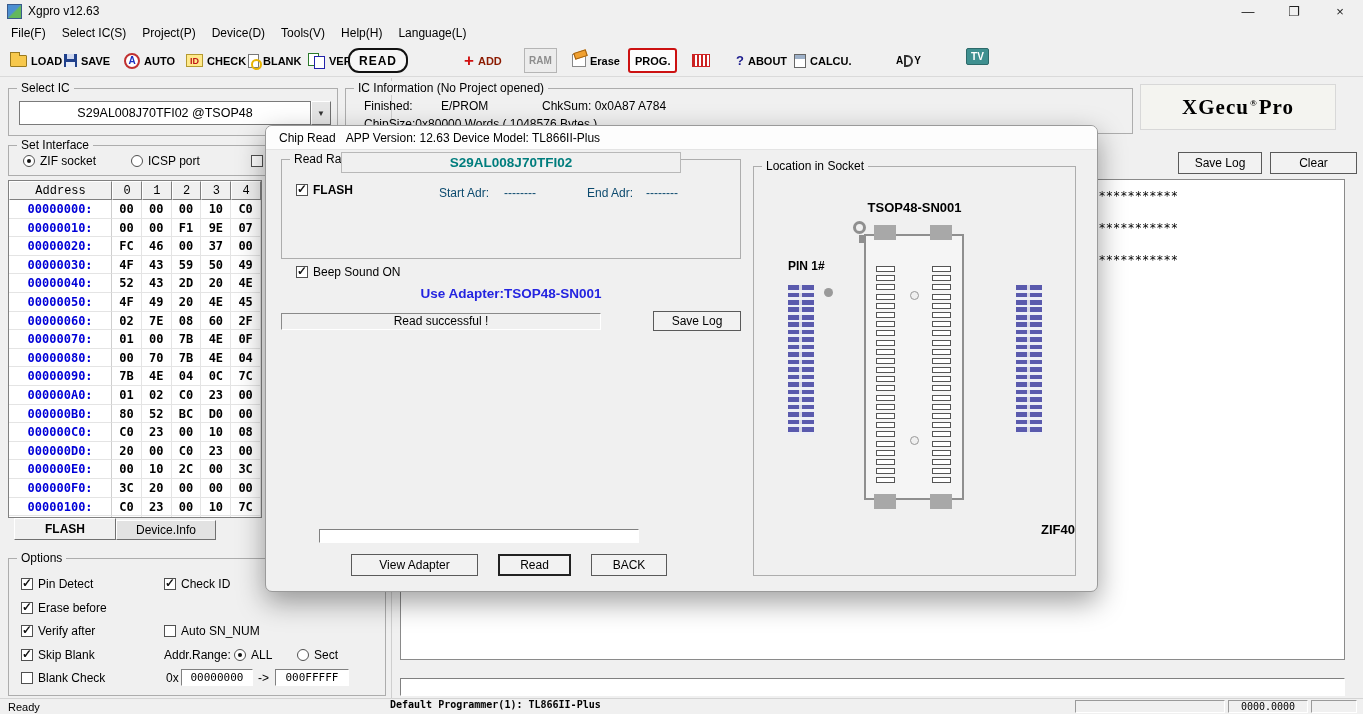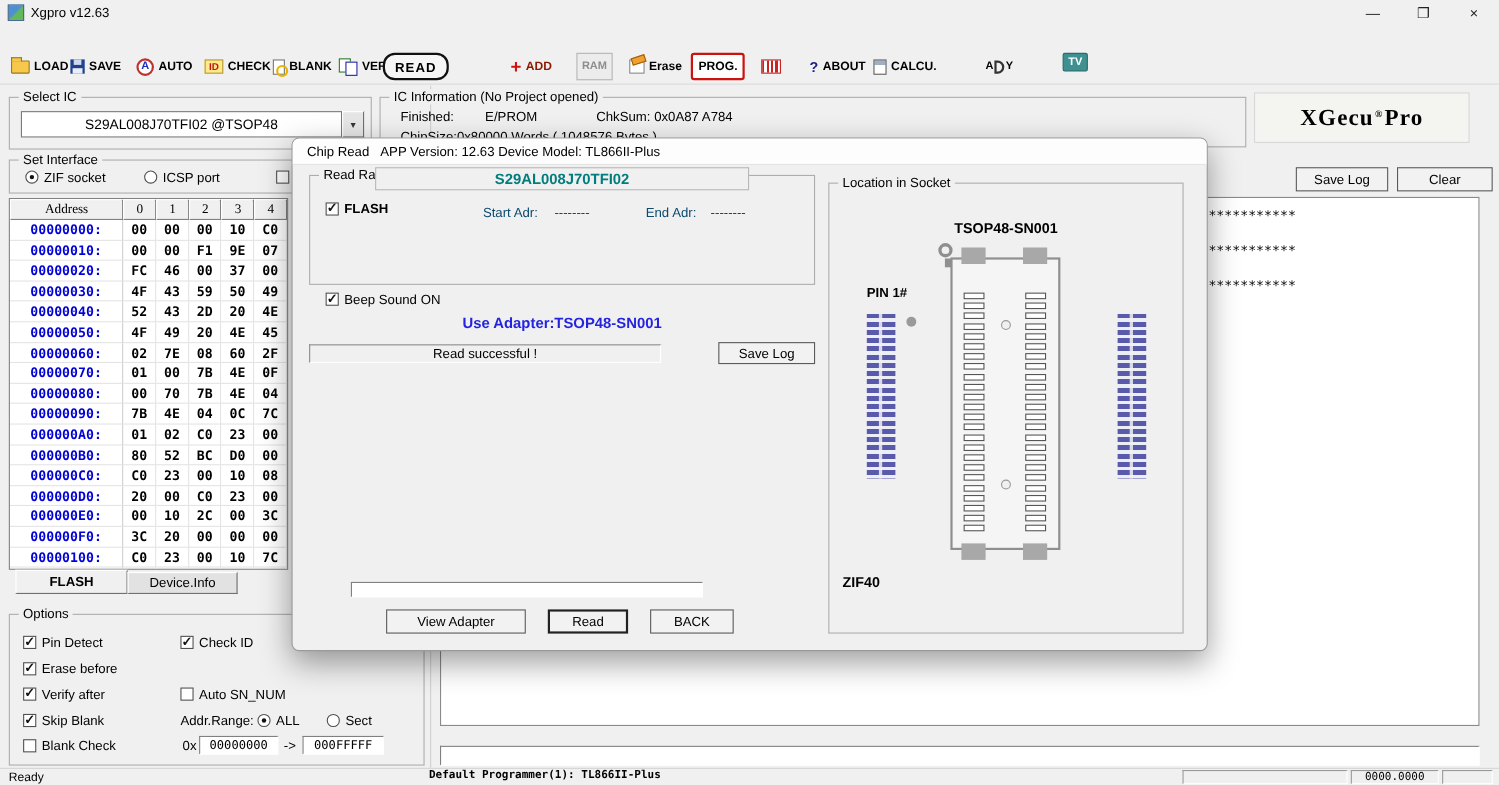--- a/index.html
+++ b/index.html
@@ -48,21 +48,21 @@
 .combo{position:absolute;left:10px;top:12px;width:292px;height:24px;background:#fff;border:1px solid #7a7a7a;display:flex;align-items:center;justify-content:center;font-size:12.5px}
 .combo-btn{position:absolute;left:302px;top:12px;width:20px;height:24px;background:#e6e6e6;border:1px solid;border-color:#fff #707070 #707070 #fff;display:flex;align-items:center;justify-content:center;font-size:8px;color:#333}
 
 .cb-row,.rb-row{position:absolute;display:flex;align-items:center;gap:5px;font-size:12px;height:14px;white-space:nowrap}
 .cb-box{width:12px;height:12px;background:#fff;border:1px solid #505050;position:relative;flex:none}
 [data-checked="true"] .cb-box::after{content:"✓";position:absolute;left:0;top:-3px;font-size:12px;font-weight:bold;color:#111}
 .rb-box{width:12px;height:12px;border-radius:50%;background:#fff;border:1px solid #505050;position:relative;flex:none}
 [data-checked="true"] .rb-box::after{content:"";position:absolute;left:3px;top:3px;width:4px;height:4px;border-radius:50%;background:#111}
 
 .hex-table{position:absolute;left:8px;top:180px;width:254px;height:338px;background:#fff;border:1px solid #808080;overflow:hidden;font-family:"DejaVu Sans Mono",monospace}
-.hex-head{display:flex;height:19px;font-family:Liberation Serif, serif}
+.hex-head{display:flex;height:19px;font-family:Liberation Mono, monospace}
 .hh{background:#f0f0f0;border:1px solid;border-color:#fff #808080 #808080 #fff;width:30px;display:flex;align-items:center;justify-content:center;font-size:12px}
 .hh.addr{width:104px}
 .hex-row{display:flex;height:18.6px}
 .hex-addr{width:104px;color:var(--addr_blue,#0000d8);font-weight:bold;font-size:12px;text-align:center;line-height:18.6px;border-right:1px solid #cfcfcf;border-bottom:1px solid #e4e4e4}
 .hex-cell{width:30px;font-weight:bold;font-size:12px;text-align:center;line-height:18.6px;border-right:1px solid #e4e4e4;border-bottom:1px solid #e4e4e4}
 
 .tab{position:absolute;display:flex;align-items:center;justify-content:center;font-size:12px;background:#f0f0f0;border:1px solid;border-color:#fff #707070 #707070 #fff}
 .tab.active{left:14px;top:518px;width:102px;height:22px;font-weight:bold}
 .tab.inactive{left:116px;top:520px;width:100px;height:20px;background:#e2e2e2}
 
@@ -87,21 +87,21 @@
 .dlg-chipname{position:absolute;left:75px;top:26px;width:340px;height:21px;border:1px solid #b8b8b8;background:#f0f0f0;display:flex;align-items:center;justify-content:center;color:var(--chip_teal,#007d7d);font-weight:bold;font-size:13.5px;z-index:3}
 .g-readrange{left:15px;top:33px;width:460px;height:100px}
 .gray{color:#0c4a6e}
 .adapter-note{position:absolute;left:15px;top:160px;width:460px;text-align:center;color:var(--adapter_blue,#2424e0);font-weight:bold;font-size:13.5px}
 .dlg-status{position:absolute;left:15px;top:187px;width:320px;height:17px;border:1px solid;border-color:#8a8a8a #fff #fff #8a8a8a;background:#f0f0f0;text-align:center;font-size:12px;line-height:15px}
 .dlg-log{position:absolute;left:15px;top:207px;width:460px;height:176px;background:#fff;border:1px solid #7a7a7a;padding:2px 5px;font-size:12px;line-height:15px;white-space:pre-wrap;overflow:hidden}
 .dlg-progress{position:absolute;left:53px;top:403px;width:320px;height:14px;background:#fff;border:1px solid;border-color:#808080 #fff #fff #808080}
 
 .g-socket{left:487px;top:40px;width:323px;height:410px}
 .adapter-name{position:absolute;left:0;top:33px;width:100%;text-align:center;font-weight:bold;font-size:13px}
-.zif-name{position:absolute;left:12px;top:355px;width:100%;text-align:left;font-weight:bold;font-size:13px}
+.zif-name{position:absolute;left:0;top:355px;width:100%;text-align:right;font-weight:bold;font-size:13px}
 .pin1-label{position:absolute;left:34px;top:92px;font-weight:bold;font-size:12px}
 .pin1-dot{position:absolute;left:70px;top:121px;width:9px;height:9px;border-radius:50%;background:#9a9a9a}
 .strip{position:absolute;top:118px;width:26px;height:150px;background:repeating-linear-gradient(to bottom,var(--pin_strip,#5a5aad) 0 4.5px,#eceef6 4.5px 7.5px)}
 .strip::after{content:"";position:absolute;left:11px;top:0;width:3px;height:100%;background:#f0f0f0;opacity:.85}
 .strip.left{left:34px}.strip.right{left:262px}
 .socket-body{position:absolute;left:110px;top:67px;width:100px;height:266px;border:2px solid #8f8f8f;background:#f5f5f5}
 .sock-tab{position:absolute;width:22px;height:15px;background:#a8a8a8}
 .lever{position:absolute;left:-13px;top:-15px;width:13px;height:13px;border:3px solid #8f8f8f;border-radius:50%;background:#f0f0f0}
 .lever::after{content:"";position:absolute;left:3px;top:11px;width:6px;height:8px;background:#8f8f8f}
 .pin-col{position:absolute;top:30px;display:flex;flex-direction:column;gap:3.2px}
@@ -117,20 +117,30 @@
   <div class="titlebar">
     <span class="app-icon"></span>
     <span class="win-title">Xgpro v12.63</span>
     <span class="win-controls">
       <span class="win-btn">—</span>
       <span class="win-btn">❐</span>
       <span class="win-btn">×</span>
     </span>
   </div>
 
+  <div class="menubar">
+
+  <span class="menu-item">File(F)</span>
+      <span class="menu-item">Select IC(S)</span>
+      <span class="menu-item">Project(P)</span>
+      <span class="menu-item">Device(D)</span>
+      <span class="menu-item">Tools(V)</span>
+      <span class="menu-item">Help(H)</span>
+      <span class="menu-item">Language(L)</span>
+    </div>
 
   <div class="toolbar">
     <div class="tb" style="left:10px">
       <span class="ic-folder"></span>
       <span>LOAD</span>
     </div>
     <div class="tb" style="left:64px">
       <span class="ic-floppy"></span>
       <span>SAVE</span>
     </div>

